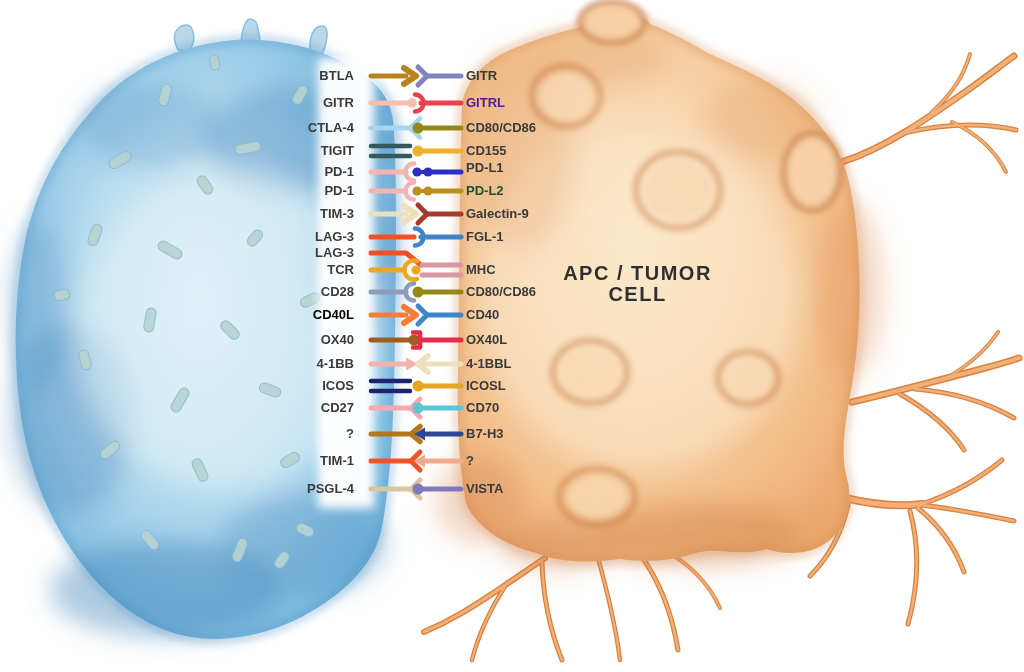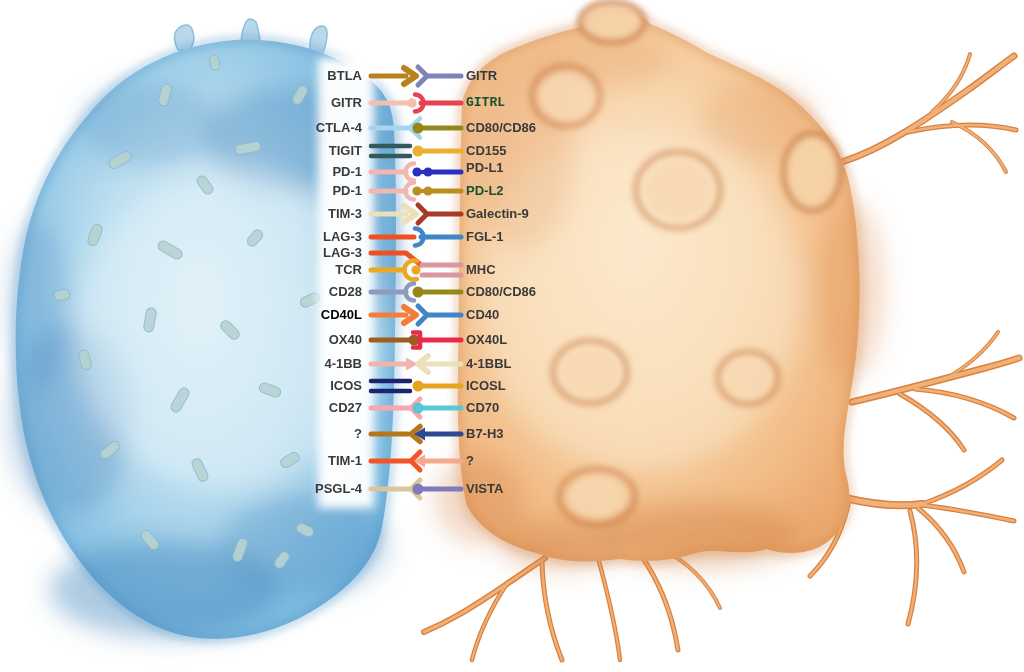--- a/index.html
+++ b/index.html
@@ -4,21 +4,21 @@
 <style>
   html,body{margin:0;padding:0;background:#ffffff;}
   #stage{position:relative;width:1024px;height:672px;background:#ffffff;overflow:hidden;
          font-family:"Liberation Sans",sans-serif;}
   #cells{position:absolute;left:0;top:0;}
   .cell-title{position:absolute;font-weight:bold;color:#2f2f2f;letter-spacing:1.5px;text-align:center;}
   #t-cell-title{left:155px;top:274px;width:170px;font-size:25px;}
   #apc-title{left:545px;top:263px;width:185px;font-size:20px;line-height:21px;}
   .row{position:absolute;left:0;top:0;width:0;height:0;overflow:visible;}
   .lbl{position:absolute;font-size:13px;font-weight:bold;color:#3a3a3a;line-height:16px;white-space:nowrap;}
-  .lbl.left{width:130px;text-align:right;left:232px;}
+  .lbl.left{width:130px;text-align:right;left:224px;}
   .lbl.right{width:150px;text-align:left;left:466px;}
   .conn{position:absolute;left:368px;width:96px;height:28px;overflow:visible;}
 </style>
 </head>
 <body>
 
 <div id="stage">
 
 <svg id="cells" width="1024" height="672" viewBox="0 0 1024 672">
   <defs>
@@ -166,35 +166,39 @@
       <rect x="300" y="521" width="10" height="18" rx="5" transform="rotate(-65 305 530)"></rect>
       <rect x="57" y="287" width="10" height="16" rx="5" transform="rotate(80 62 295)"></rect>
       <rect x="210" y="55" width="9" height="15" rx="4.5" transform="rotate(-10 215 62)"></rect>
       <rect x="277" y="551" width="10" height="18" rx="5" transform="rotate(35 282 560)"></rect>
     </g>
 
     <rect x="318" y="58" width="56" height="450" fill="#ffffff" opacity="0.96" filter="url(#f5)"></rect>
   </g>
 </svg>
 
+<div id="apc-title" class="cell-title">
+  <div>APC / TUMOR</div>
+  <div>CELL</div>
+</div>
 
 <div id="rows">
       <div class="row">
         <div class="lbl left" style="top: 68px; color: rgb(58, 58, 58);">BTLA</div>
         <div class="lbl right" style="top: 68px; color: rgb(58, 58, 58);">GITR</div>
         <svg class="conn" viewBox="0 0 96 28" style="top: 62px;">
           <line x1="3" y1="14" x2="38" y2="14" stroke="#b8831f" stroke-width="5" stroke-linecap="round"></line>
           <polyline points="36,6 48,14 36,22" fill="none" stroke="#b8831f" stroke-width="6" stroke-linecap="round" stroke-linejoin="round"></polyline>
           <polyline points="50,5 59,14 50,23" fill="none" stroke="#7f84ba" stroke-width="5" stroke-linecap="round" stroke-linejoin="round"></polyline>
           <line x1="59" y1="14" x2="93" y2="14" stroke="#7f84ba" stroke-width="5" stroke-linecap="round"></line>
         </svg>
       </div>
       <div class="row">
         <div class="lbl left" style="top: 95px; color: rgb(58, 58, 58);">GITR</div>
-        <div class="lbl right" style="top: 95px; color: #14532d; font-family: Liberation Mono, monospace;">GITRL</div>
+        <div class="lbl right" style="top: 95px; color: #4c1d95;">GITRL</div>
         <svg class="conn" viewBox="0 0 96 28" style="top: 89px;">
           <line x1="3" y1="14" x2="40" y2="14" stroke="#f5bfab" stroke-width="5" stroke-linecap="round"></line>
           <circle cx="44" cy="14" r="4.7" fill="#f5bfab"></circle>
           <path d="M47,5.5 A8.5,8.5 0 0 1 47,22.5" fill="none" stroke="#e8414f" stroke-width="4.5" stroke-linecap="round"></path>
           <line x1="53" y1="14" x2="93" y2="14" stroke="#e8414f" stroke-width="5" stroke-linecap="round"></line>
         </svg>
       </div>
       <div class="row">
         <div class="lbl left" style="top: 120px; color: rgb(58, 58, 58);">CTLA-4</div>
         <div class="lbl right" style="top: 120px; color: rgb(58, 58, 58);">CD80/CD86</div>

